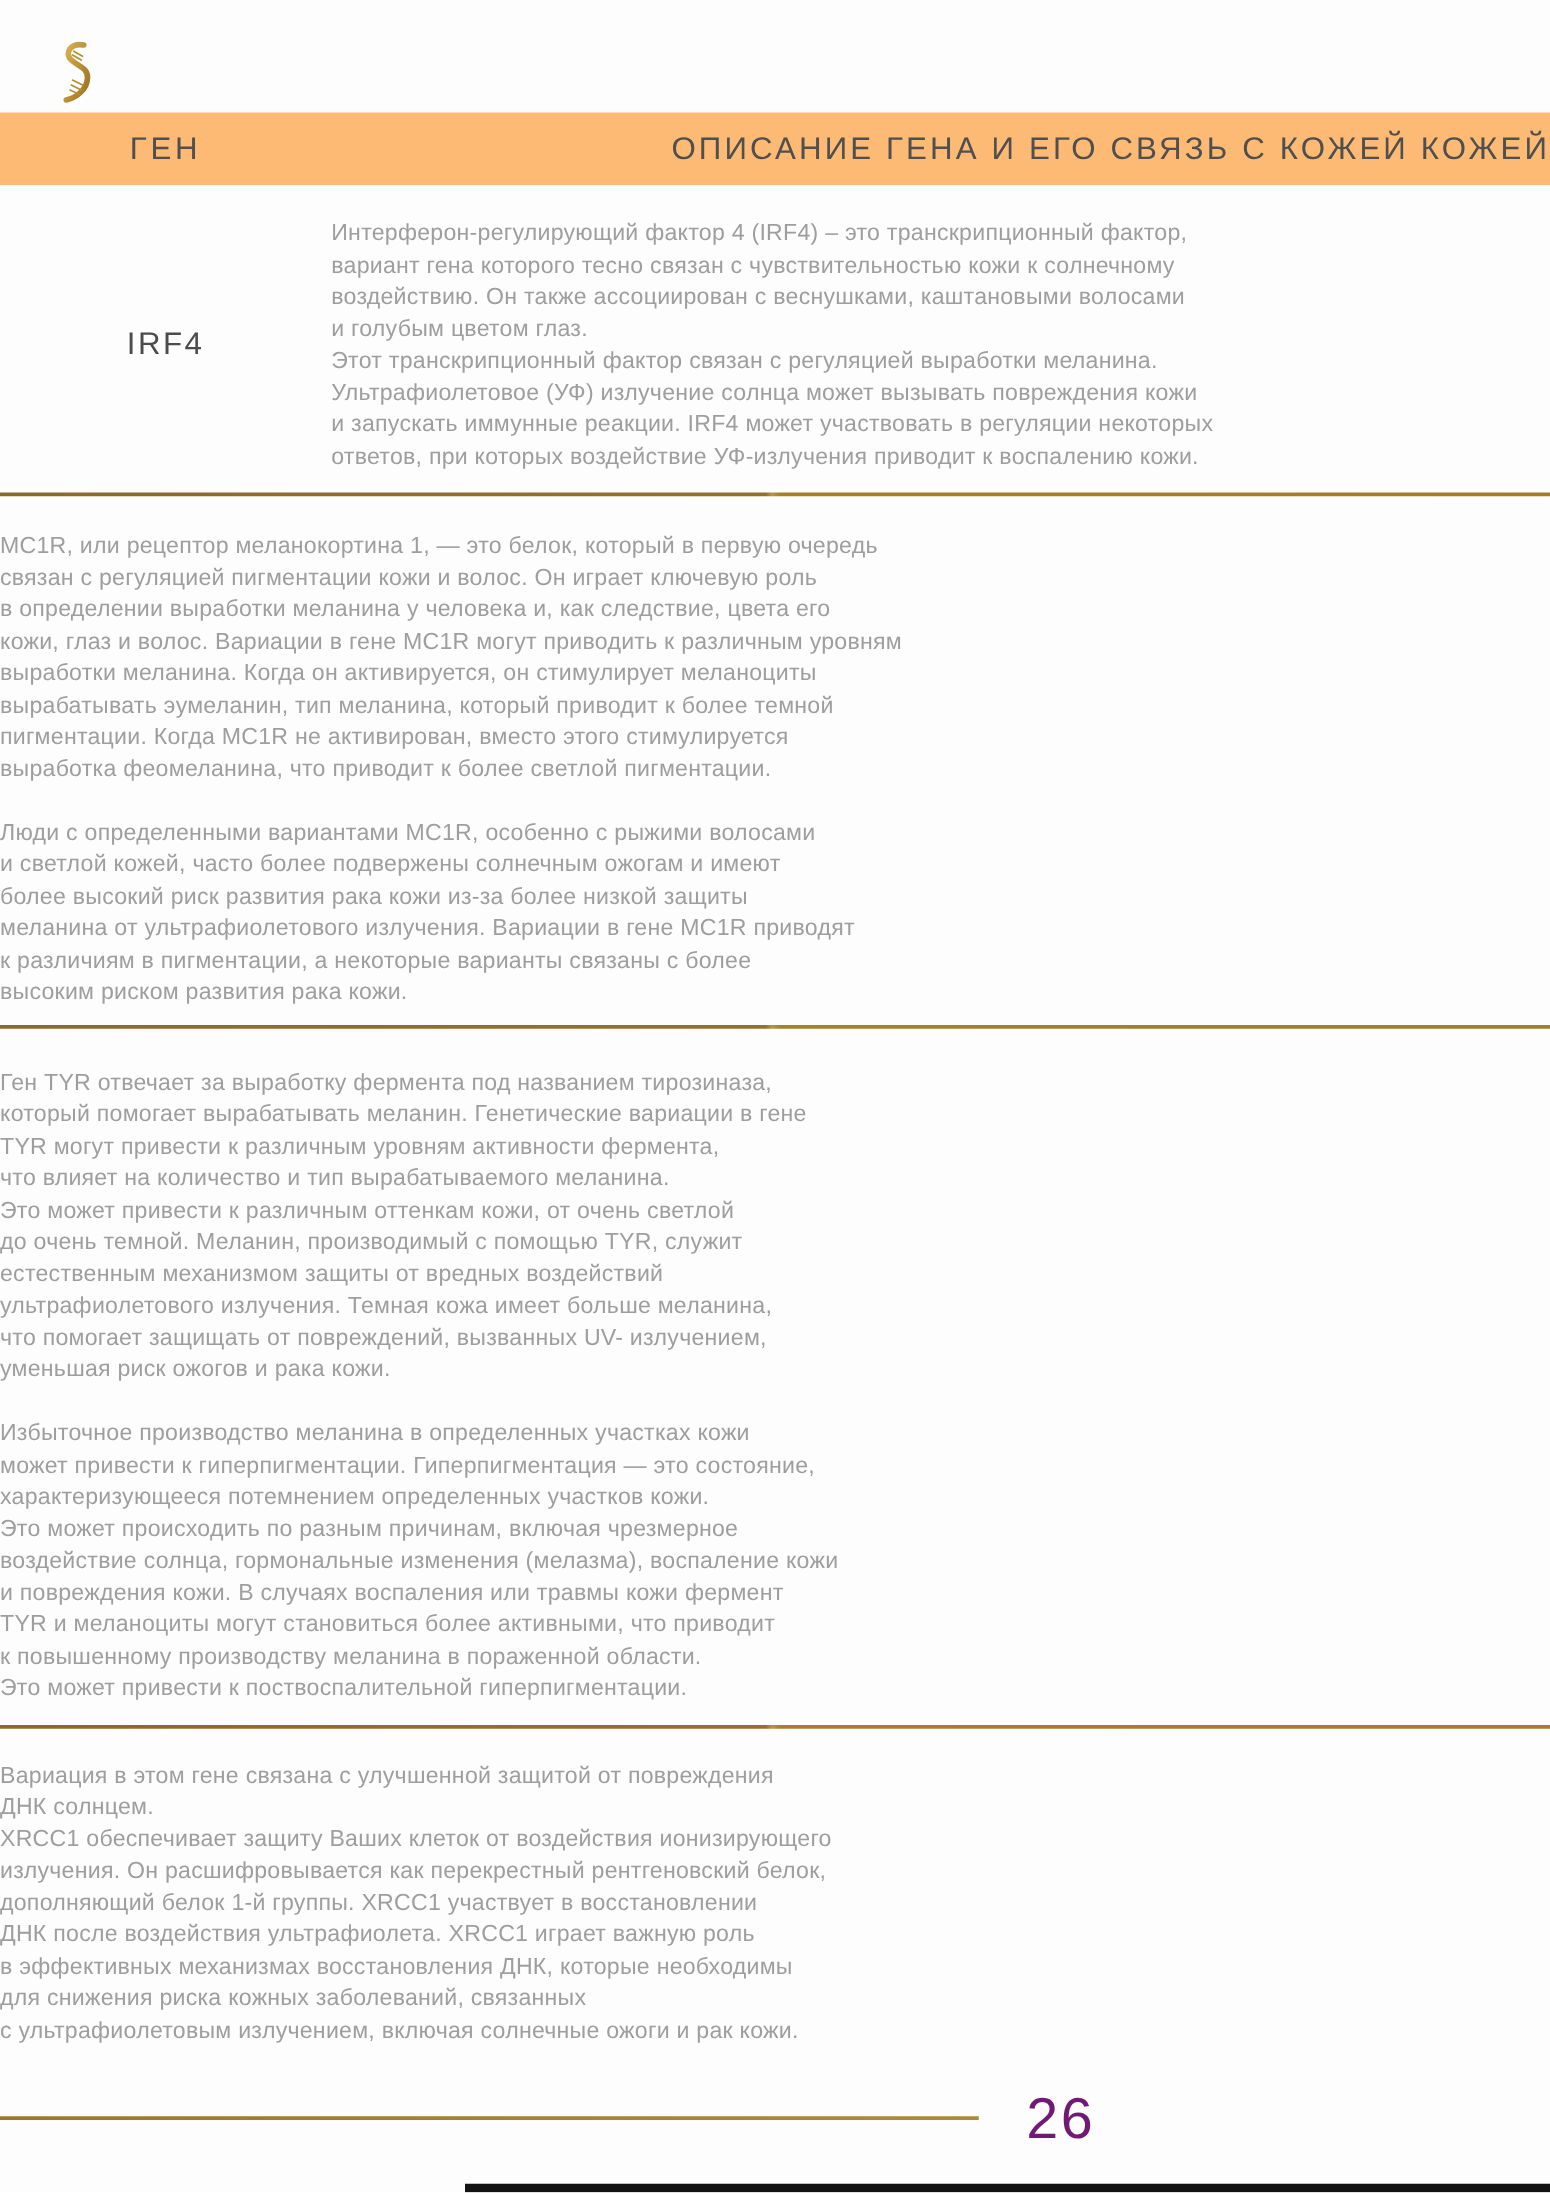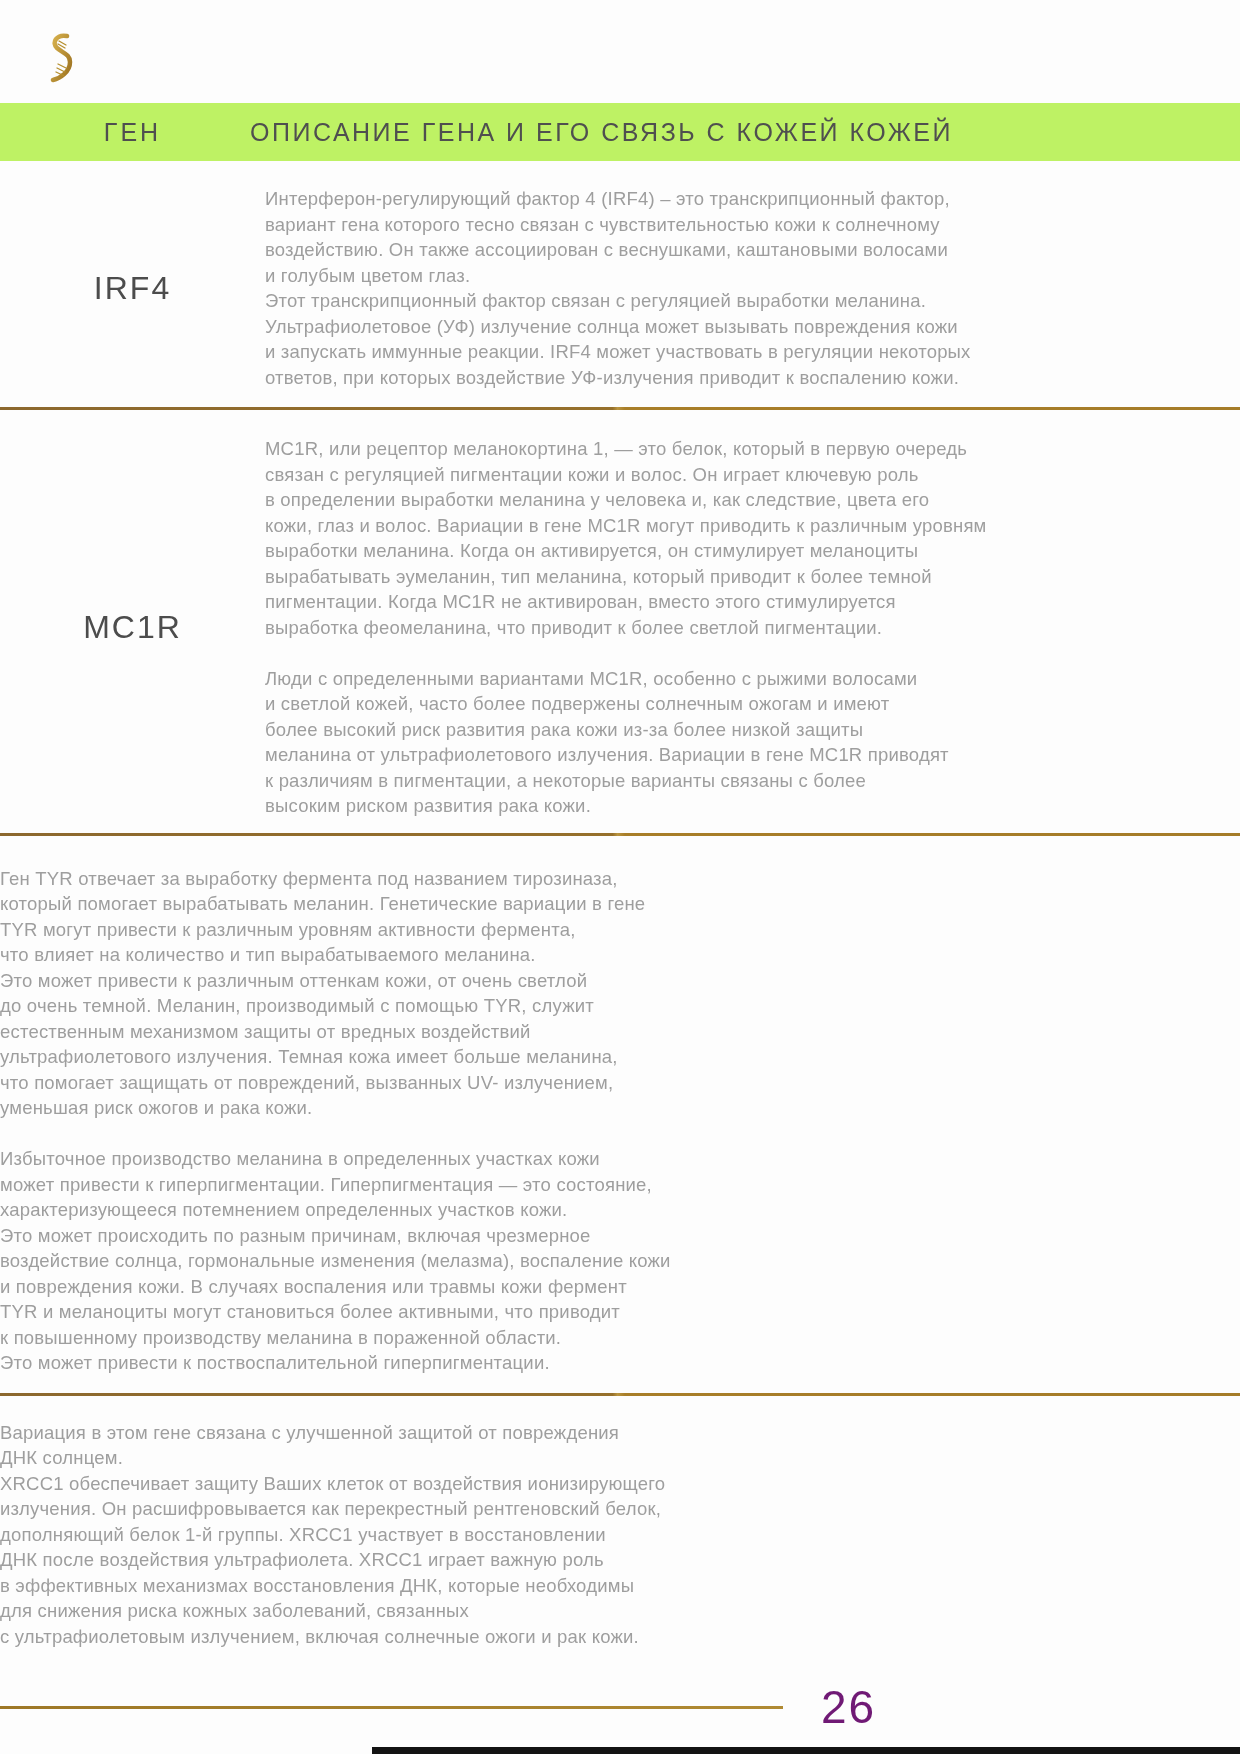--- a/index.html
+++ b/index.html
@@ -8,25 +8,26 @@
     width:1240px;height:1754px;
     background:#fdfdfd;
     overflow:hidden;
     font-family:"Liberation Sans", sans-serif;
   }
   .logo-area{
     padding:33px 0 0 46px;
     height:50px;
   }
   .header-band{
-    margin-top:20px;
+    margin-top:7px;
     height:58px;
-    background:#bef264;
+    background:#fdba74;
     display:flex;
     align-items:center;
+    text-align:right;
   }
   .gene-col{
     width:265px;
     flex:none;
     display:flex;
     align-items:center;
     justify-content:center;
   }
   .band-gene{
     font-size:25px;
@@ -50,21 +51,21 @@
     flex:1;
     padding-right:90px;
     font-size:18.5px;
     line-height:25.5px;
     letter-spacing:0.2px;
     font-weight:300;
     color:#9e9e9e;
     white-space:pre-line;
   }
   .gene-label{
-    font-size:32px;
+    font-size:25px;
     font-weight:300;
     letter-spacing:2px;
     color:#4c4c4c;
   }
   .row-irf4 {padding:25px 0 17px 0;}
   .row-mc1r {padding:26px 0 14px 0;}
   .row-tyr  {padding:30px 0 17px 0;}
   .row-xrcc1{padding:24px 0 0 0;}
   .divider{
     height:3px;
@@ -140,23 +141,20 @@
 и голубым цветом глаз.
 Этот транскрипционный фактор связан с регуляцией выработки меланина.
 Ультрафиолетовое (УФ) излучение солнца может вызывать повреждения кожи
 и запускать иммунные реакции. IRF4 может участвовать в регуляции некоторых
 ответов, при которых воздействие УФ-излучения приводит к воспалению кожи.</div>
   </div>
 
   <div class="divider"></div>
 
   <div class="row row-mc1r">
-    <div class="gene-col gene-cell">
-      <span class="gene-label">MC1R</span>
-    </div>
     <div class="text-cell">MC1R, или рецептор меланокортина 1, — это белок, который в первую очередь
 связан с регуляцией пигментации кожи и волос. Он играет ключевую роль
 в определении выработки меланина у человека и, как следствие, цвета его
 кожи, глаз и волос. Вариации в гене MC1R могут приводить к различным уровням
 выработки меланина. Когда он активируется, он стимулирует меланоциты
 вырабатывать эумеланин, тип меланина, который приводит к более темной
 пигментации. Когда MC1R не активирован, вместо этого стимулируется
 выработка феомеланина, что приводит к более светлой пигментации.
 
 Люди с определенными вариантами MC1R, особенно с рыжими волосами

